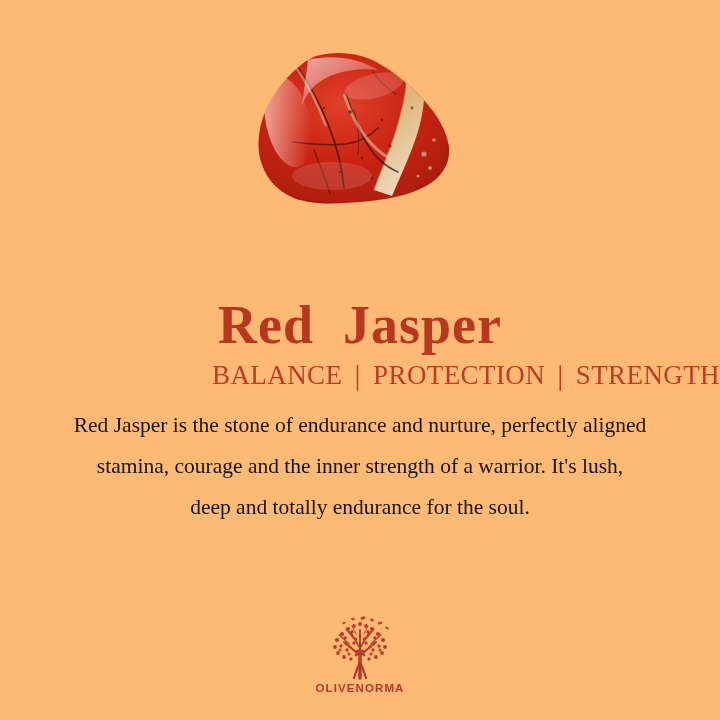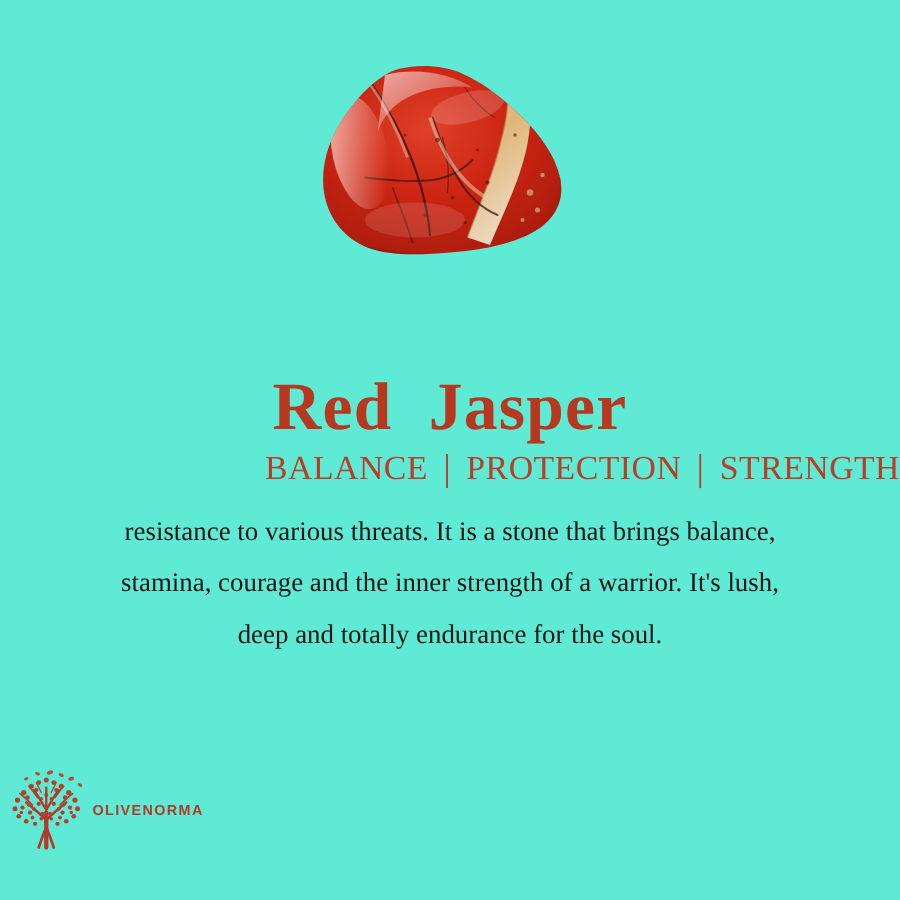--- a/index.html
+++ b/index.html
@@ -11,21 +11,21 @@
     width: 720px;
     height: 720px;
     overflow: hidden;
     font-family: "Liberation Serif", "DejaVu Serif", serif;
     -webkit-font-smoothing: antialiased;
   }
   .page {
     position: relative;
     width: 720px;
     height: 720px;
-    background: #5eead4;
+    background: #fdba74;
     display: flex;
     flex-direction: column;
     align-items: center;
   }
 
   
   .stone-wrap {
     position: absolute;
     left: 0;
     top: 50px;
@@ -90,21 +90,21 @@
     white-space: nowrap;
   }
 
   
   .logo {
     position: absolute;
     left: 0;
     top: 616px;
     width: 720px;
     display: flex;
-    flex-direction: row;
+    flex-direction: column;
     align-items: center;
   }
   .logo-mark { display: block; }
   .logo-word {
     margin-top: 1px;
     font-family: "Liberation Sans", "DejaVu Sans", sans-serif;
     font-size: 11.5px;
     font-weight: bold;
     letter-spacing: 1.1px;
     color: #b33a28;
@@ -200,21 +200,21 @@
 
   <div class="subtitle">
     <span>BALANCE</span>
     <span class="sep">|</span>
     <span>PROTECTION</span>
     <span class="sep">|</span>
     <span>STRENGTH</span>
   </div>
 
   <div class="body-copy">
-    <span class="line">resistance to various threats. It is a stone that brings balance,</span>
+    <span class="line">Red Jasper is the stone of endurance and nurture, perfectly aligned</span>
     <span class="line">stamina, courage and the inner strength of a warrior. It's lush,</span>
     <span class="line">deep and totally endurance for the soul.</span>
   </div>
 
   <div class="logo">
     <svg class="logo-mark" width="74" height="64" viewBox="0 0 74 64">
       <g stroke="#b33a28" fill="none" stroke-linecap="round">
         <path d="M37 62 L37 34" stroke-width="3.4"></path>
         <path d="M31 62 C33 56 35 50 37 46" stroke-width="2.2"></path>
         <path d="M43 62 C41 56 39 50 37 46" stroke-width="2.2"></path>

